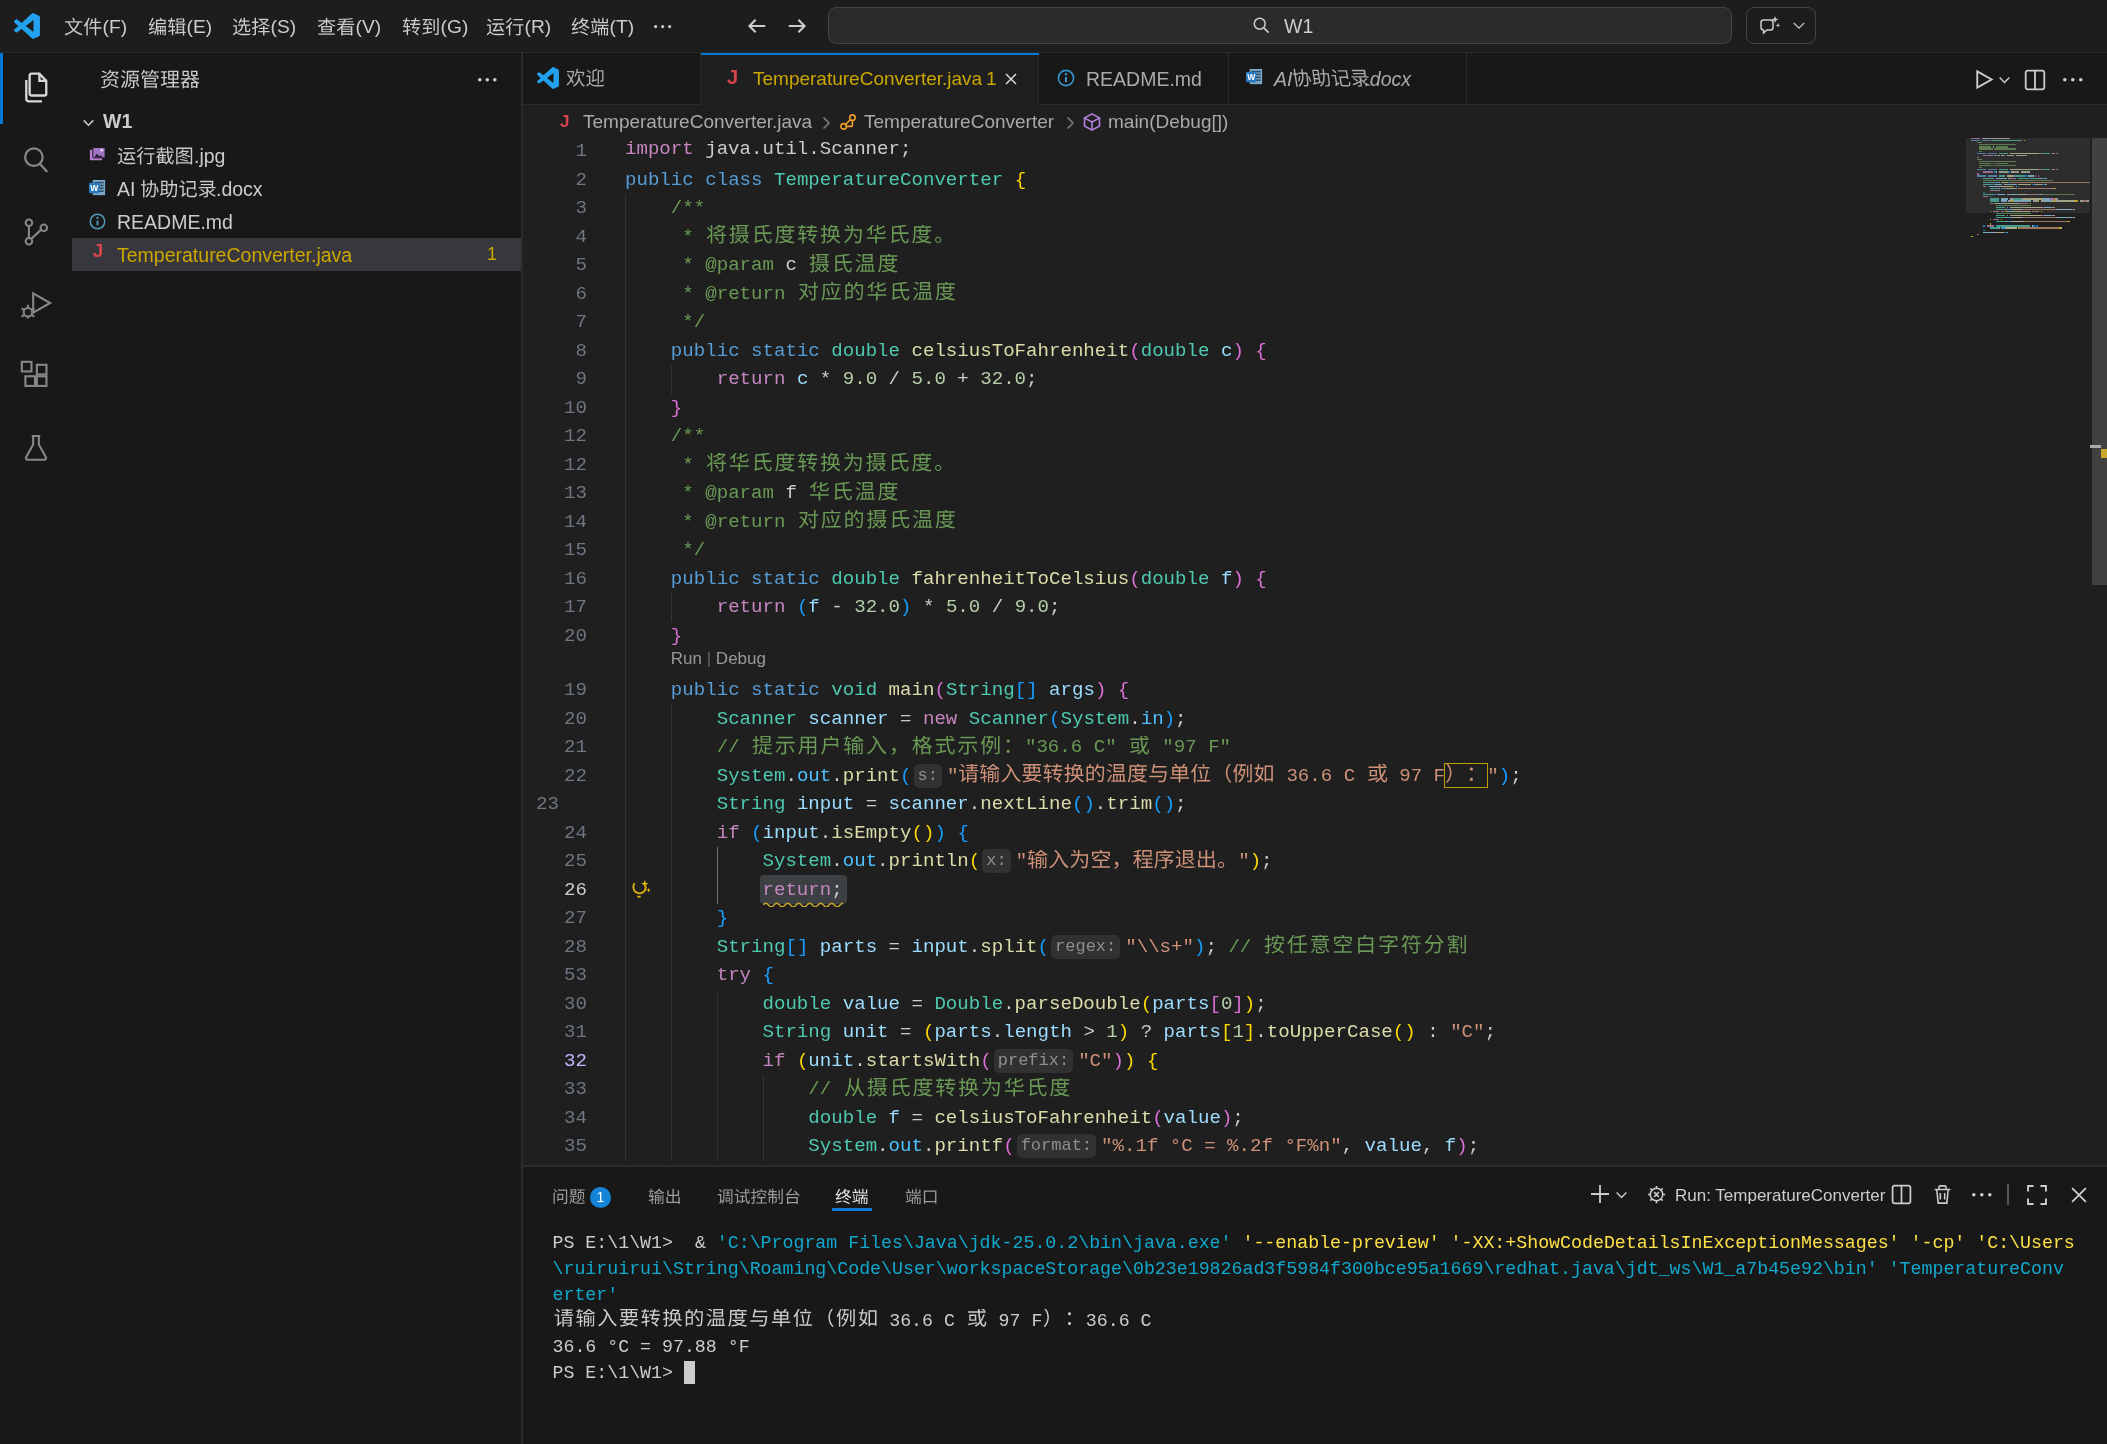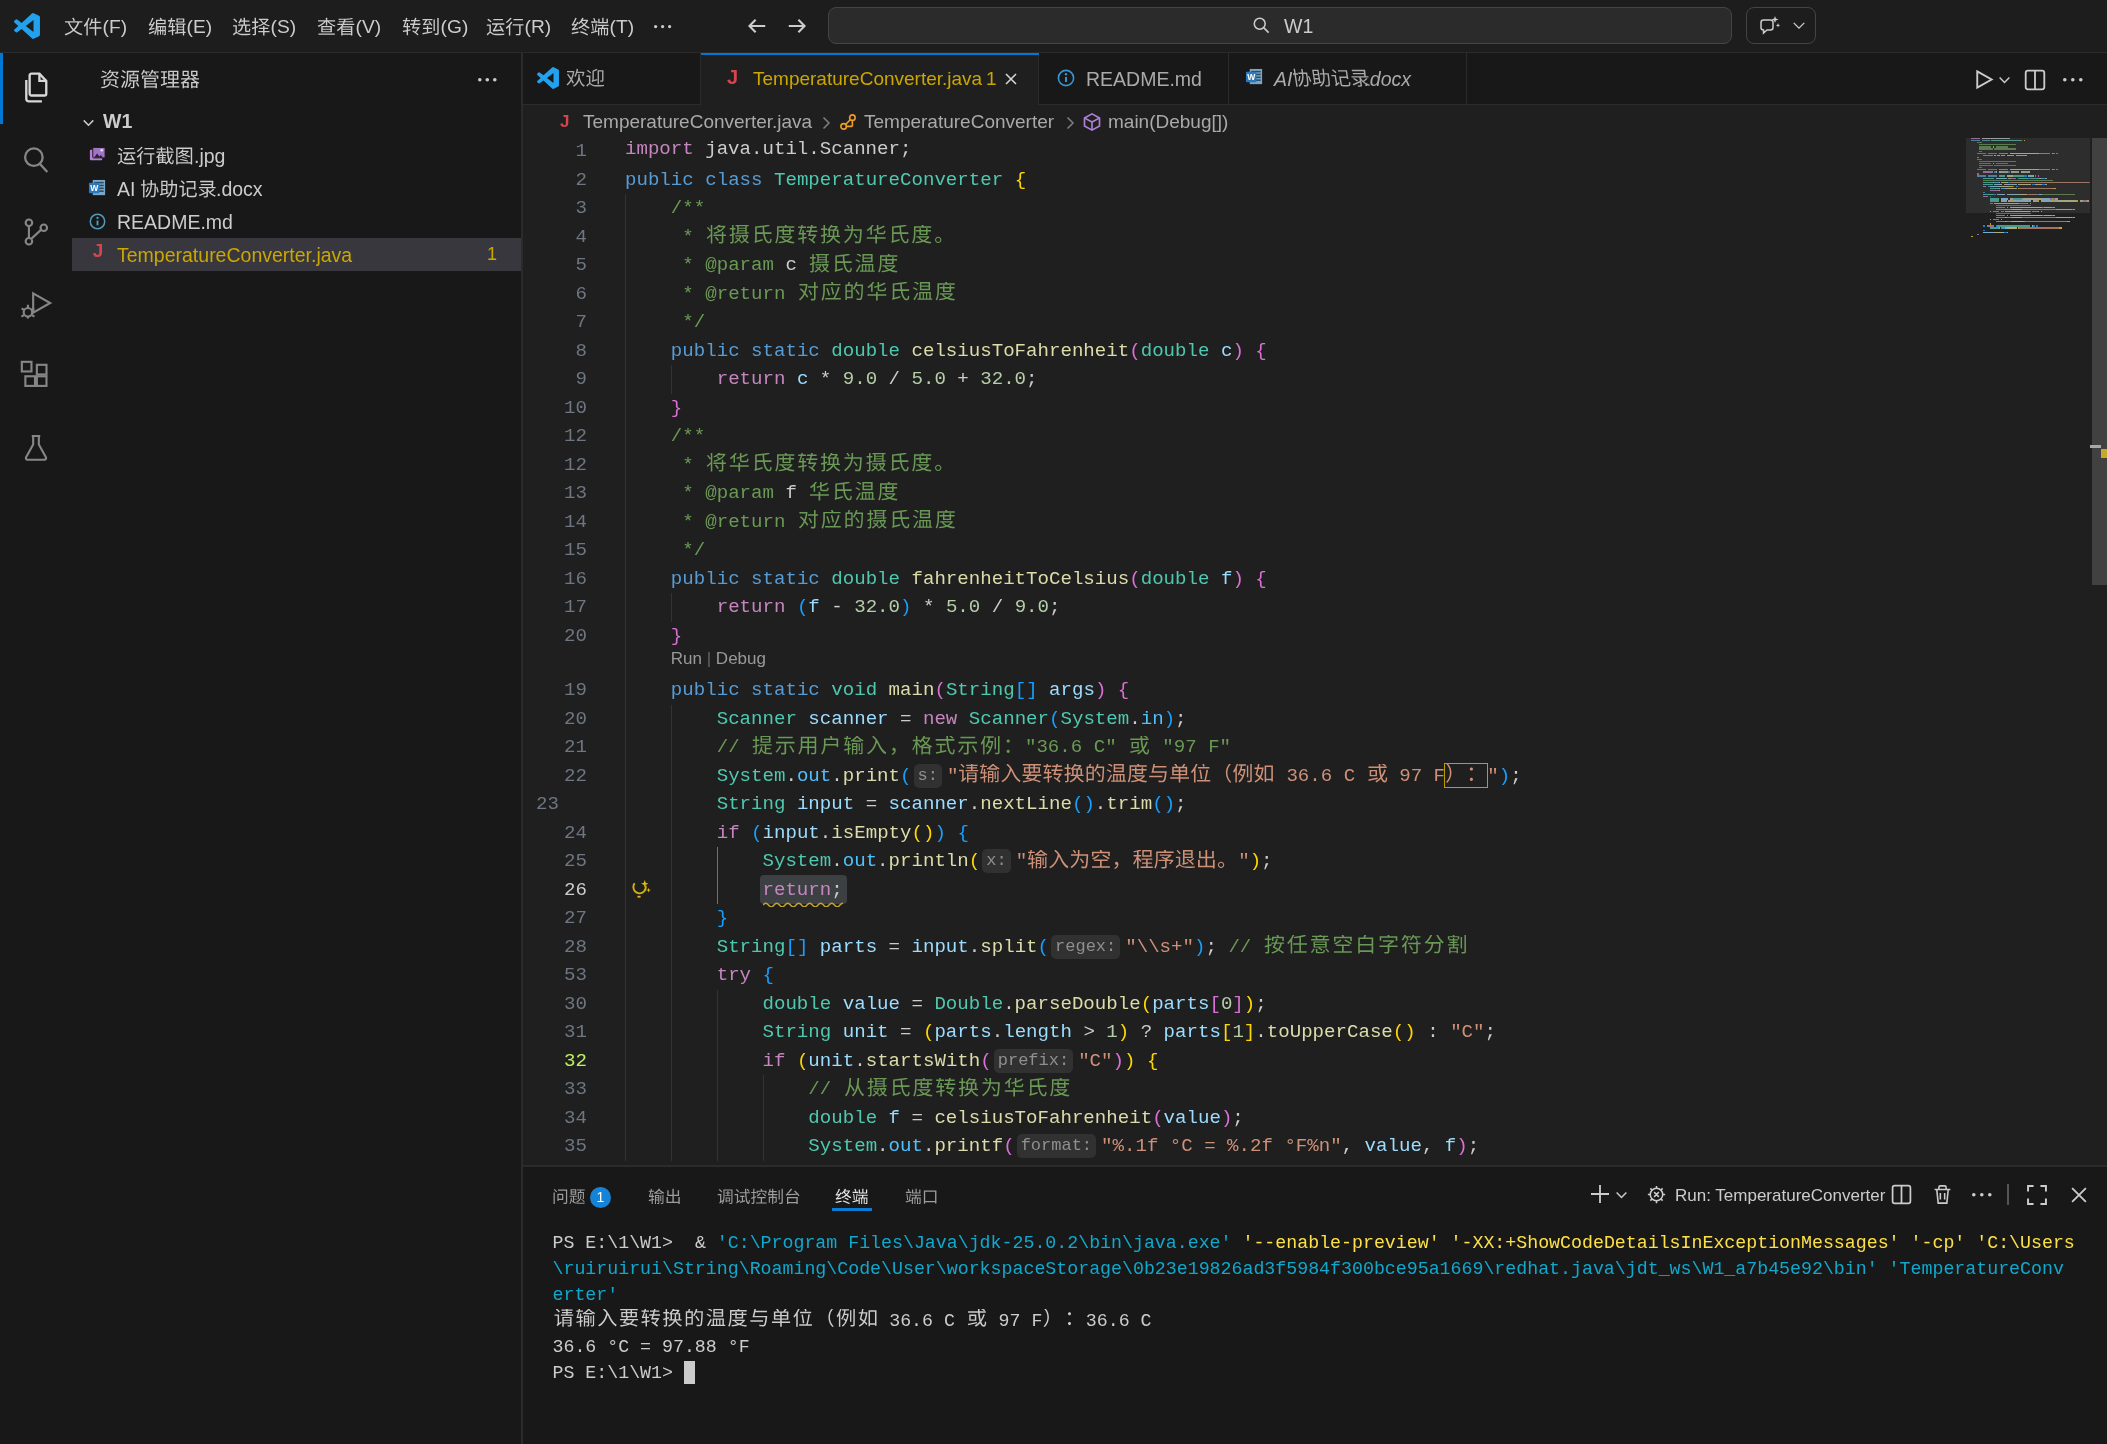--- a/index.html
+++ b/index.html
@@ -365,21 +365,21 @@
 <div class="ln" style="left:531px;top:761.85px;color:#6e7681">22</div>
 <div class="ln" style="left:503px;top:790.35px;color:#6e7681">23</div>
 <div class="ln" style="left:531px;top:818.85px;color:#6e7681">24</div>
 <div class="ln" style="left:531px;top:847.35px;color:#6e7681">25</div>
 <div class="ln" style="left:531px;top:875.85px;color:#cccccc">26</div>
 <div class="ln" style="left:531px;top:904.35px;color:#6e7681">27</div>
 <div class="ln" style="left:531px;top:932.85px;color:#6e7681">28</div>
 <div class="ln" style="left:531px;top:961.35px;color:#6e7681">53</div>
 <div class="ln" style="left:531px;top:989.85px;color:#6e7681">30</div>
 <div class="ln" style="left:531px;top:1018.35px;color:#6e7681">31</div>
-<div class="ln" style="left:531px;top:1046.85px;color:#bef264">32</div>
+<div class="ln" style="left:531px;top:1046.85px;color:#c4b5fd">32</div>
 <div class="ln" style="left:531px;top:1075.35px;color:#6e7681">33</div>
 <div class="ln" style="left:531px;top:1103.85px;color:#6e7681">34</div>
 <div class="ln" style="left:531px;top:1132.35px;color:#6e7681">35</div>
 <div class="cl" style="top:135px"><span style="color:#C586C0">import</span><span style="color:#CCCCCC"> java.util.Scanner;</span></div>
 <div class="cl" style="top:165.85px"><span style="color:#569CD6">public</span><span style="color:#CCCCCC"> </span><span style="color:#569CD6">class</span><span style="color:#CCCCCC"> </span><span style="color:#4EC9B0">TemperatureConverter</span><span style="color:#CCCCCC"> </span><span style="color:#FFD700">{</span></div>
 <div class="cl" style="top:194.35px"><span style="color:#6A9955">    /**</span></div>
 <div class="cl" style="top:222.85px"><span style="color:#6A9955">     * </span><svg class="cj" width="251.07" height="19.10" viewBox="0 -880 13145 1000" fill="#6A9955" style="vertical-align:-2.29px;">
       <use href="#u5C06" transform="translate(47.8 0) scale(1.0995 -1.0995)"></use>
       <use href="#u6444" transform="translate(1242.8 0) scale(1.0995 -1.0995)"></use>
       <use href="#u6C0F" transform="translate(2437.8 0) scale(1.0995 -1.0995)"></use>

